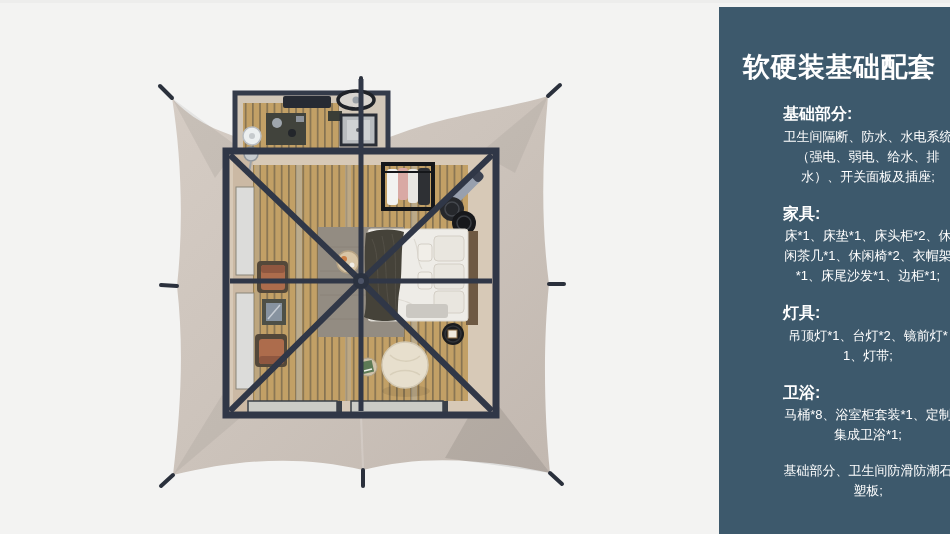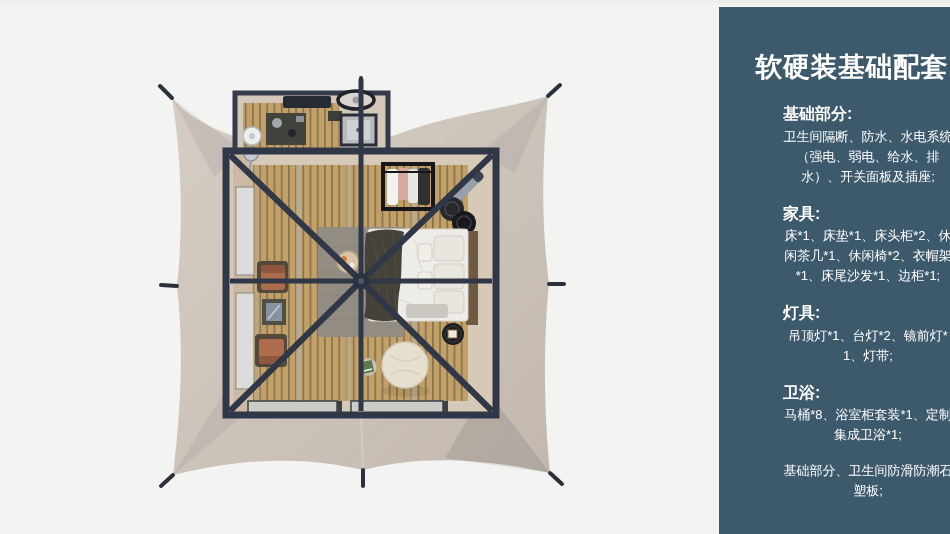--- a/index.html
+++ b/index.html
@@ -13,21 +13,21 @@
   body{background:var(--page-bg);font-family:"Liberation Sans",sans-serif;overflow:hidden;}
   .stage{position:relative;width:950px;height:534px;background:var(--page-bg);border-top:3px solid #ededec;}
   .scene{position:absolute;left:0;top:0;width:719px;height:531px;}
   .scene svg{display:block;}
   .sidebar{
     position:absolute;left:719px;top:4px;width:231px;height:530px;
     background:var(--sidebar-bg);color:var(--sidebar-text);
     padding:44px 23px 0 38px;
   }
   .sidebar h1{
-    font-size:27px;font-weight:700;letter-spacing:.5px;text-align:right;
+    font-size:27px;font-weight:700;letter-spacing:.5px;text-align:left;
     margin:0 8px 0 -14px;line-height:1.2;margin-bottom:20px;width:205px;
   }
   .spec-section{margin-bottom:16px;width:170px;margin-left:26px;}
   .spec-heading{font-size:16px;font-weight:700;line-height:1.4;}
   .spec-body{font-size:13px;line-height:1.54;margin-top:1px;word-break:break-all;text-align:center;}
 </style>
 </head>
 <body>
 
 <div class="stage">

